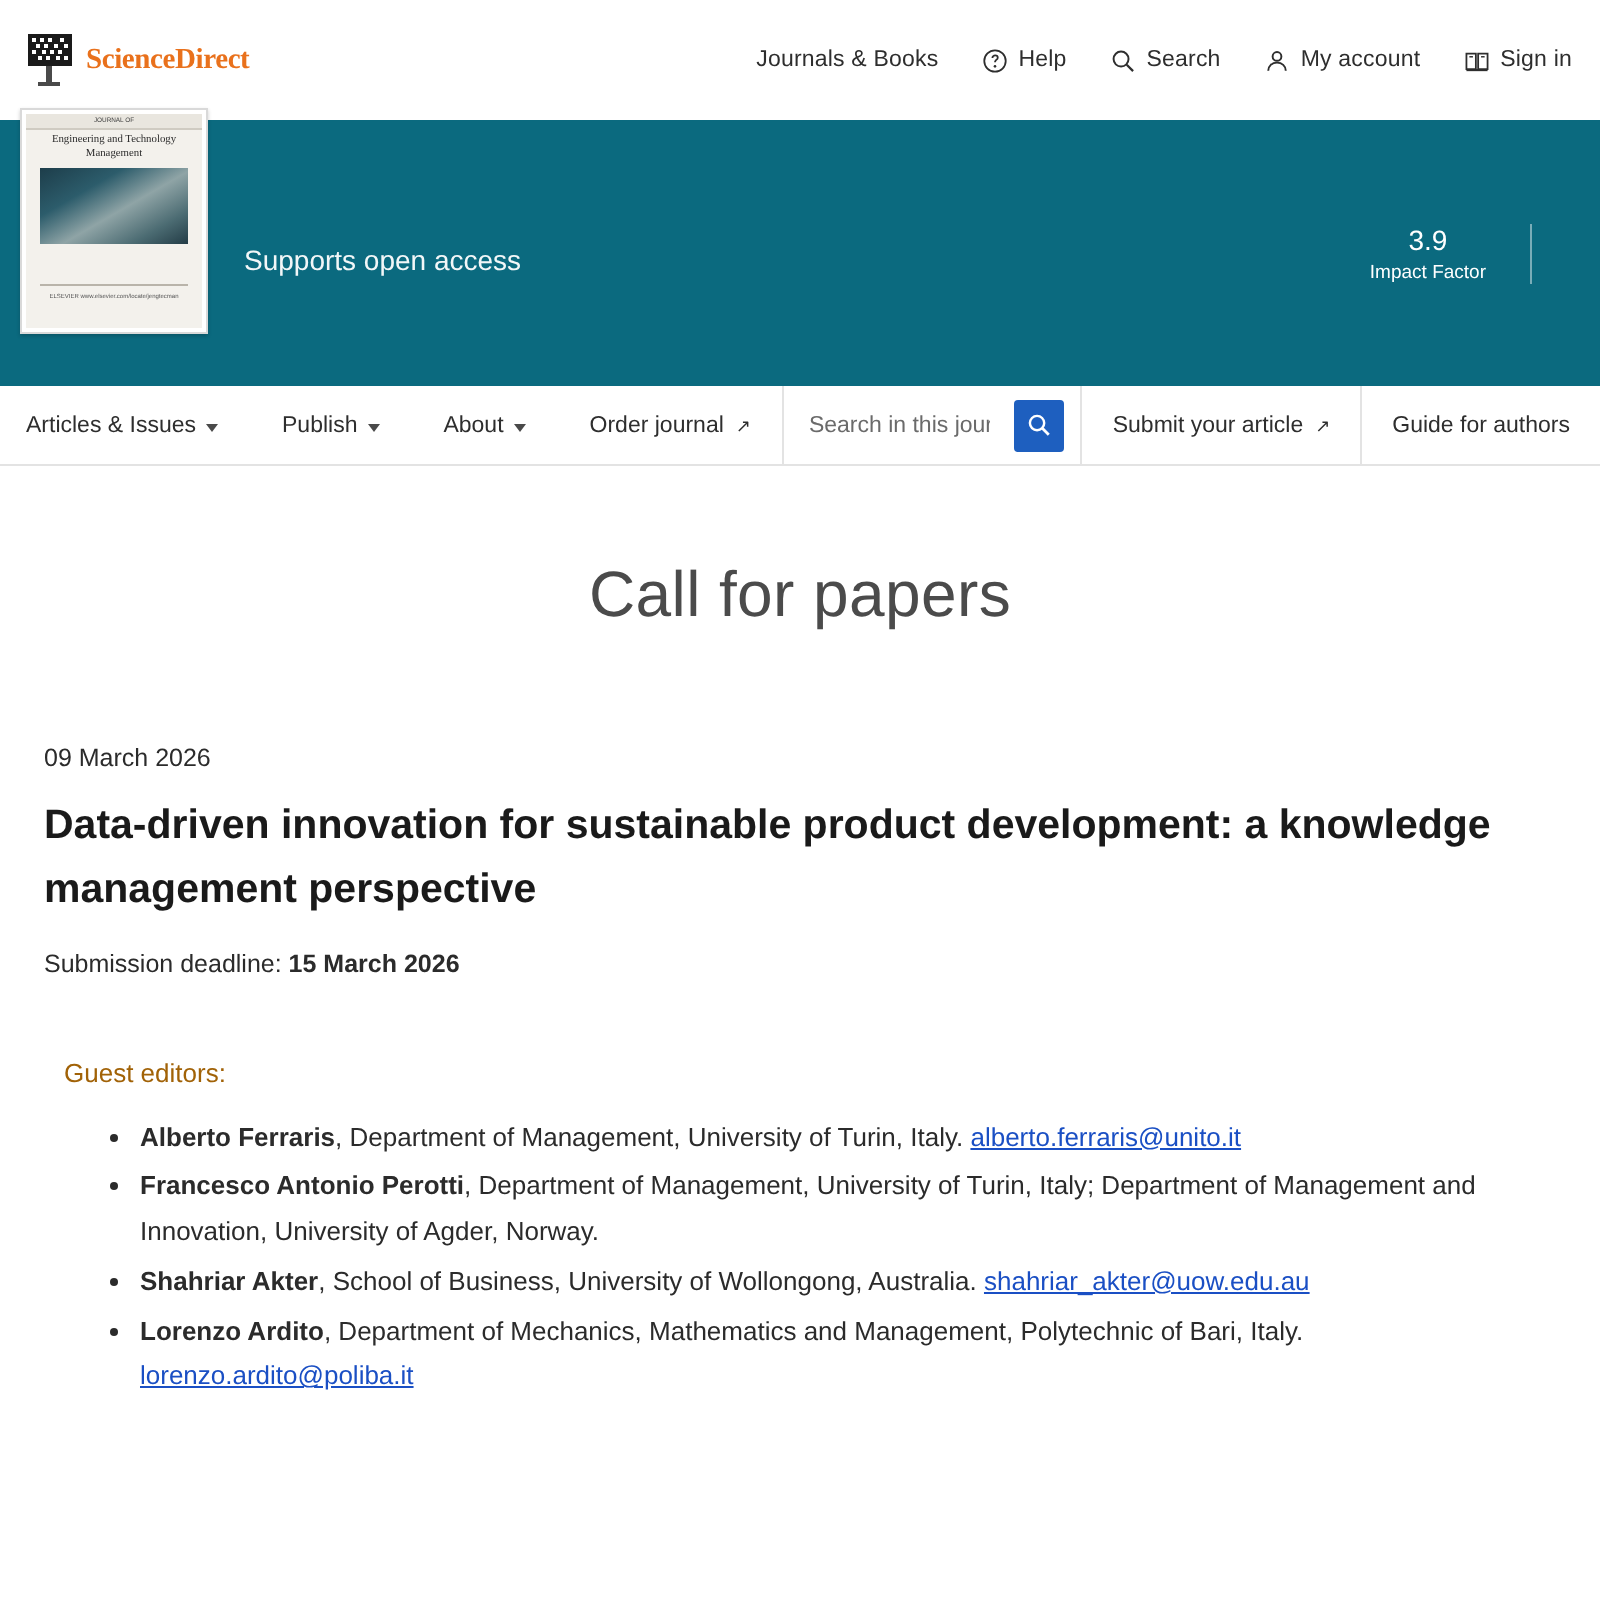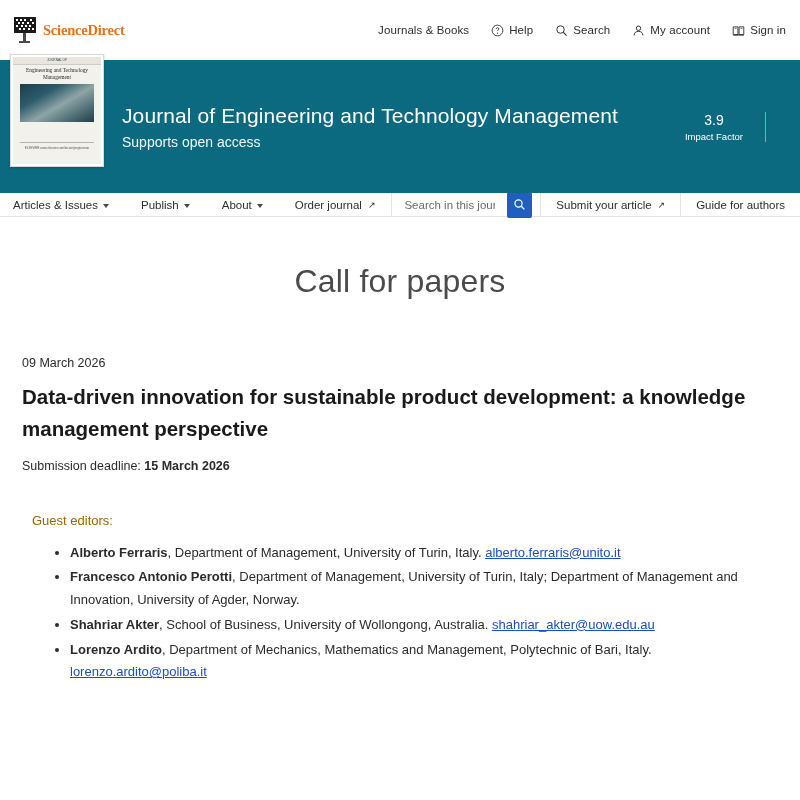--- a/index.html
+++ b/index.html
@@ -149,21 +149,21 @@
   .metric {
     padding: 0 22px;
     text-align: center;
   }
   .metric:first-child { border-right: 1px solid rgba(255,255,255,.45); }
   .metric .v { font-size: 14px; }
   .metric .k { font-size: 9.5px; margin-top: 3px; }
 
   
   .jnav {
-    height: 24px;
+    height: 40px;
     border-bottom: 1px solid #e3e3e3;
     display: flex;
     align-items: stretch;
     font-size: 11.5px;
     color: #2e2e2e;
     background: #fff;
   }
   .jnav-item {
     display: flex;
     align-items: center;
@@ -342,21 +342,20 @@
     <div class="cover-inner">
       <div class="cover-strip">JOURNAL OF</div>
       <div class="cover-title">Engineering and Technology Management</div>
       <div class="cover-img"></div>
       <div class="cover-rule"></div>
       <div class="cover-foot">ELSEVIER    www.elsevier.com/locate/jengtecman</div>
     </div>
   </div>
 
   <div class="banner-text">
-    <h1 class="journal-title">Journal of Engineering and Technology Management</h1>
     <div class="journal-sub">Supports open access</div>
   </div>
 
   <div class="metrics">
     <div class="metric">
       <div class="v">3.9</div>
       <div class="k">Impact Factor</div>
     </div>
   </div>
 </div>

